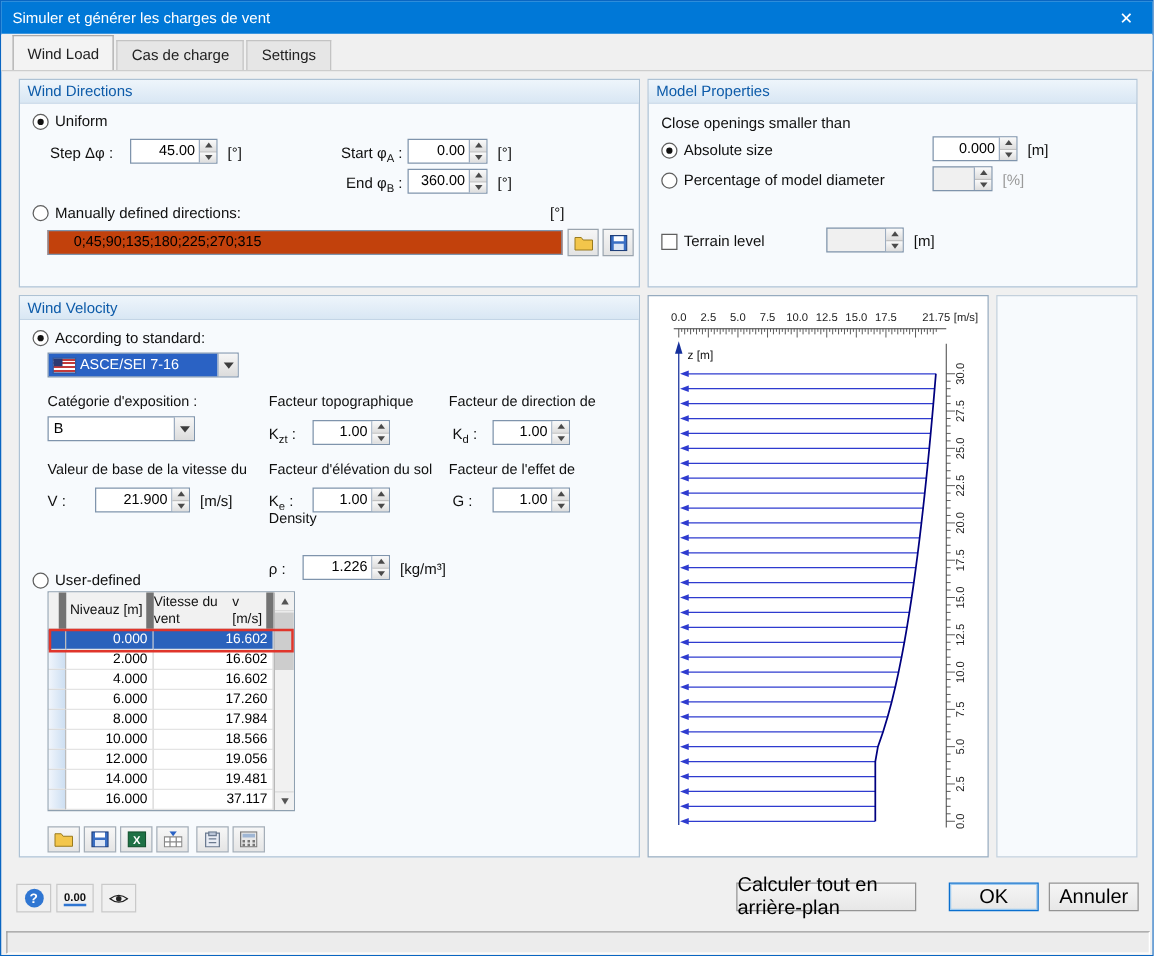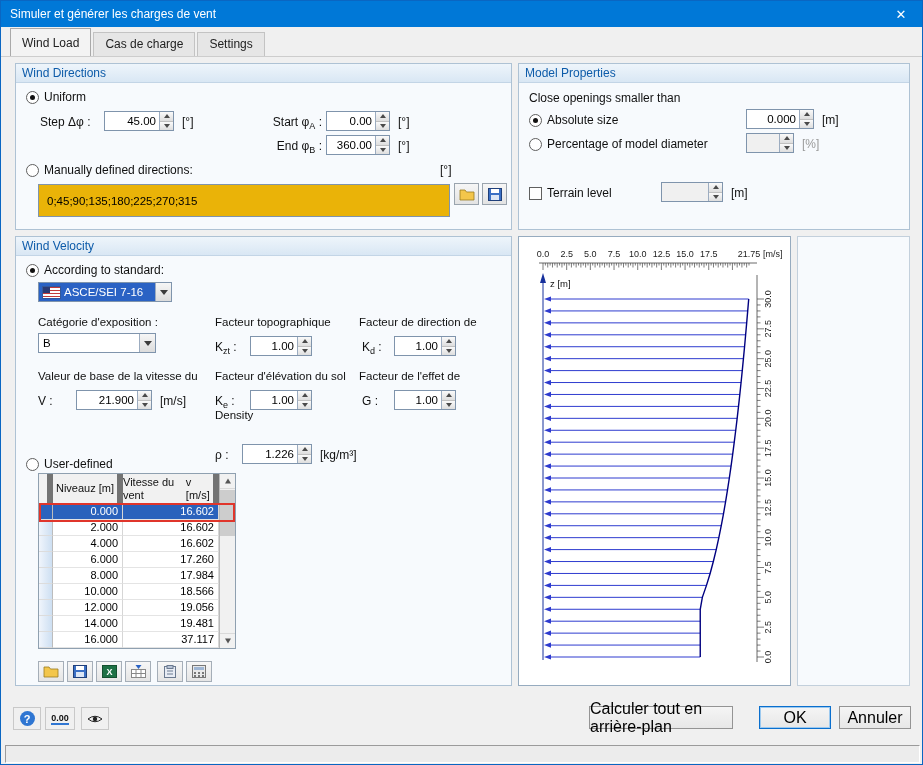--- a/index.html
+++ b/index.html
@@ -30,21 +30,21 @@
 .spin i::after{content:"";position:absolute;left:50%;top:50%;transform:translate(-50%,-50%);border-left:3px solid transparent;border-right:3px solid transparent}
 .spin .su::after{border-bottom:4px solid #4a4a4a}
 .spin .sd::after{border-top:4px solid #4a4a4a}
 .combo{position:absolute;height:20px;border:1px solid #7f94ac;background:#fff;display:flex}
 .cval{flex:1;display:flex;align-items:center;gap:4px;padding:0 4px;font-size:11.5px;overflow:hidden;color:#000}
 .cval.sel{background:#2a62c4;color:#fff}
 .cbtn{width:16px;min-width:16px;border-left:1px solid #9cacc0;background:linear-gradient(#f6f6f6,#dcdcdc);display:flex;align-items:center;justify-content:center}
 .cbtn::after{content:"";border:4px solid transparent;border-top:5px solid #3c3c3c;margin-top:5px}
 .flag{width:17px;height:11px;min-width:17px;position:relative;background:repeating-linear-gradient(180deg,#c23b3b 0 1.5px,#fff 1.5px 3px);outline:1px solid rgba(60,80,120,.55)}
 .flag::after{content:"";position:absolute;left:0;top:0;width:7px;height:6px;background:#2b3a73}
-.tinput{position:absolute;height:33px;border:1px solid #7f94ac;background:#eab308;font:11.5px "Liberation Sans",sans-serif;padding:0 8px;color:#000}
+.tinput{position:absolute;height:20px;border:1px solid #7f94ac;background:#c2410c;font:11.5px "Liberation Sans",sans-serif;padding:0 20px;color:#000}
 .sqbtn{position:absolute;width:25px;height:22px;background:linear-gradient(#f6f6f6,#e3e3e3);border:1px solid #9aa4ae;display:flex;align-items:center;justify-content:center}
 .vtable{position:absolute;border:1px solid #8fa0b0;background:#fff;font-size:11px}
 .thead{display:flex;height:30px;background:#f1f1f1;border-bottom:1px solid #9f9f9f}
 .th{display:flex;flex-direction:row;align-items:center;justify-content:center;line-height:13px;border-right:6px solid #737373;color:#111}
 .th.gut{width:14px}.th.zc{width:70px}.th.vc{width:96px}
 .tbody{position:relative}
 .trow{display:flex;height:16px}
 .tgut{width:14px;background:linear-gradient(90deg,#f0f5fc,#cddff2);border-right:1px solid #bcbcbc;border-bottom:1px solid #dcdcdc}
 .tcell{text-align:right;padding:1px 4px 0 0;border-right:1px solid #d6d6d6;border-bottom:1px solid #e4e4e4;color:#000}
 .tcell.zc{width:70px}.tcell.vc{width:96px}
@@ -178,21 +178,21 @@
     </div>
     <div class="lbl unit" style="left:212px;top:122px">[m]</div>
   </div>
 
   <div class="panel" style="left:14px;top:235px;width:497px;height:450px">
     <div class="phead">Wind Velocity</div>
     <div class="ctl" style="left:10px;top:26px">
       <span class="radio on"></span>
       <span>According to standard:</span>
     </div>
-    <div class="combo" style="left:22px;top:45px;width:134px">
+    <div class="combo" style="left:22px;top:45px;width:153px">
       <div class="cval sel">
         <span class="flag"></span>
         <span>ASCE/SEI 7-16</span>
       </div>
       <span class="cbtn"></span>
     </div>
     <div class="lbl s115" style="left:22px;top:79px">Catégorie d'exposition :</div>
     <div class="combo" style="left:22px;top:96px;width:118px">
       <div class="cval">
           <span>B</span>

